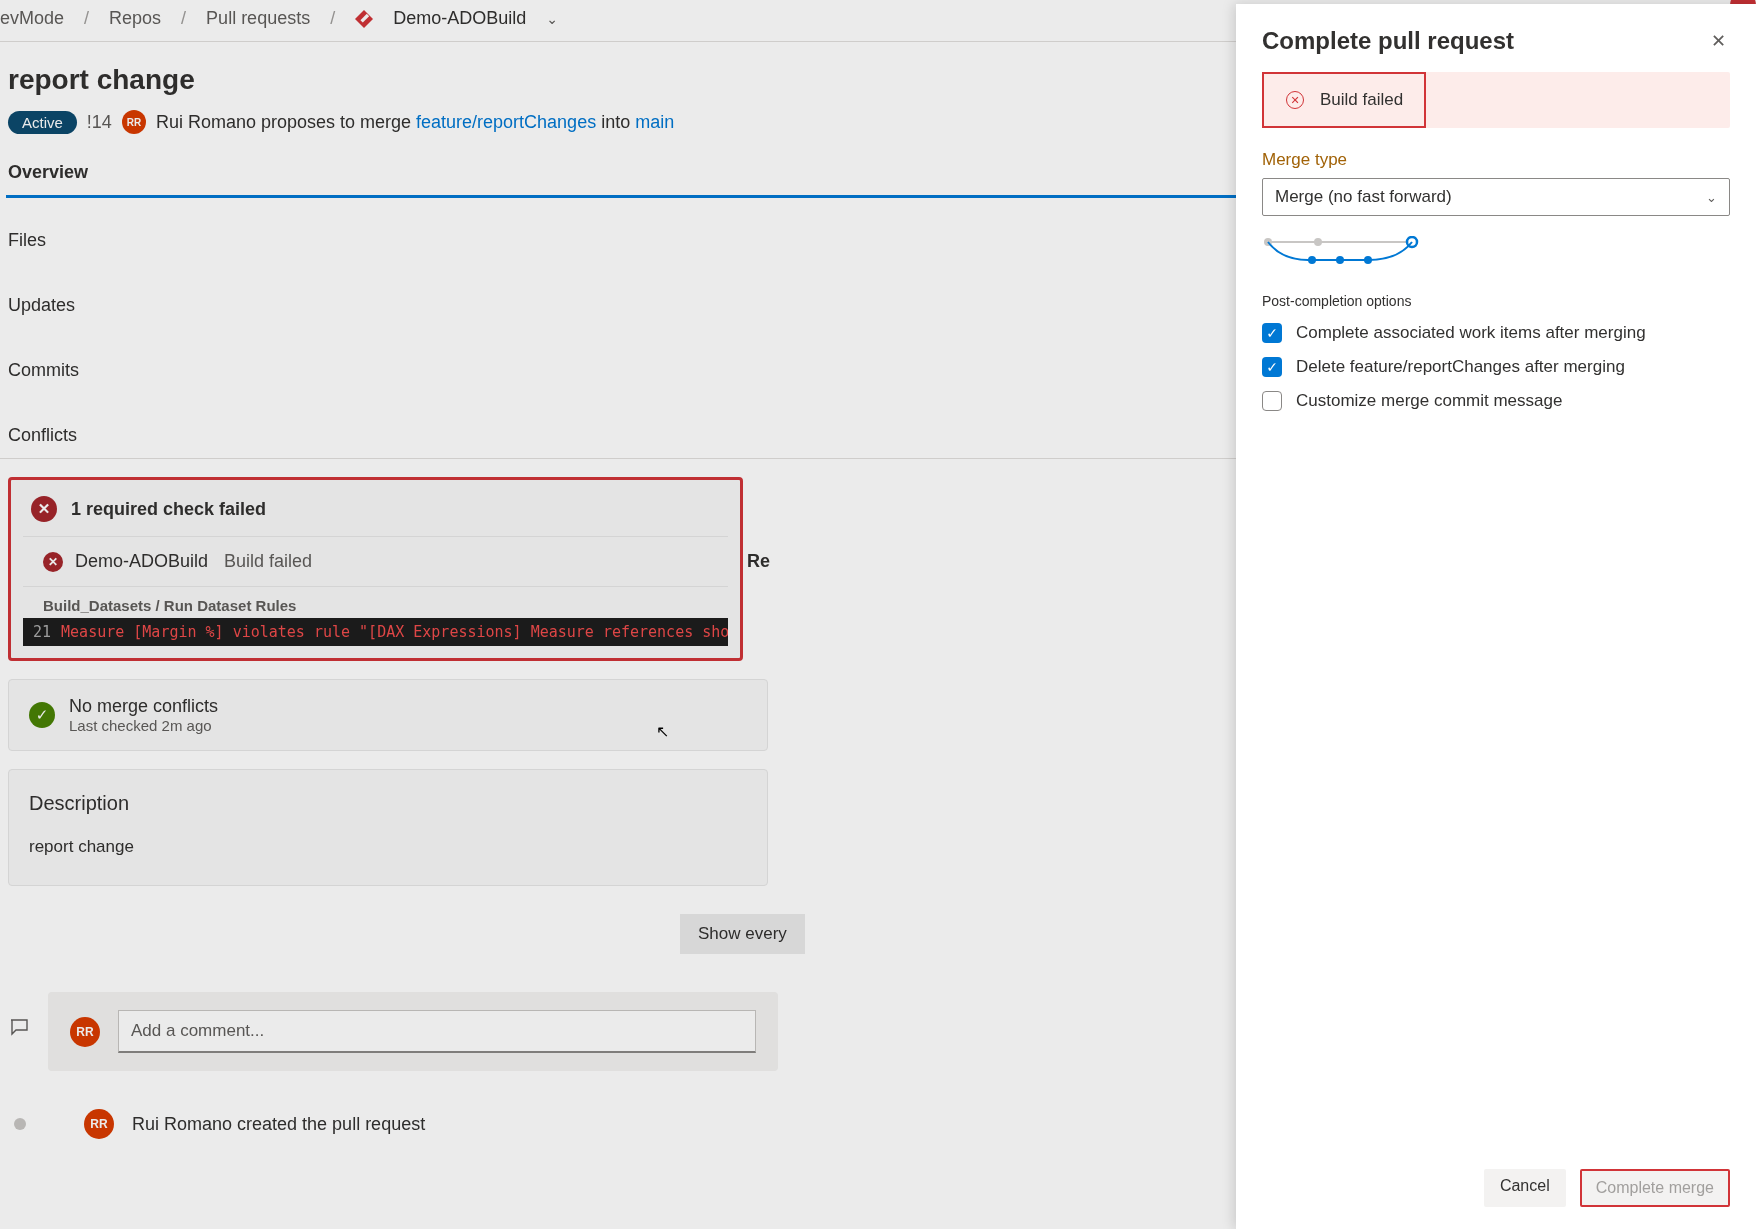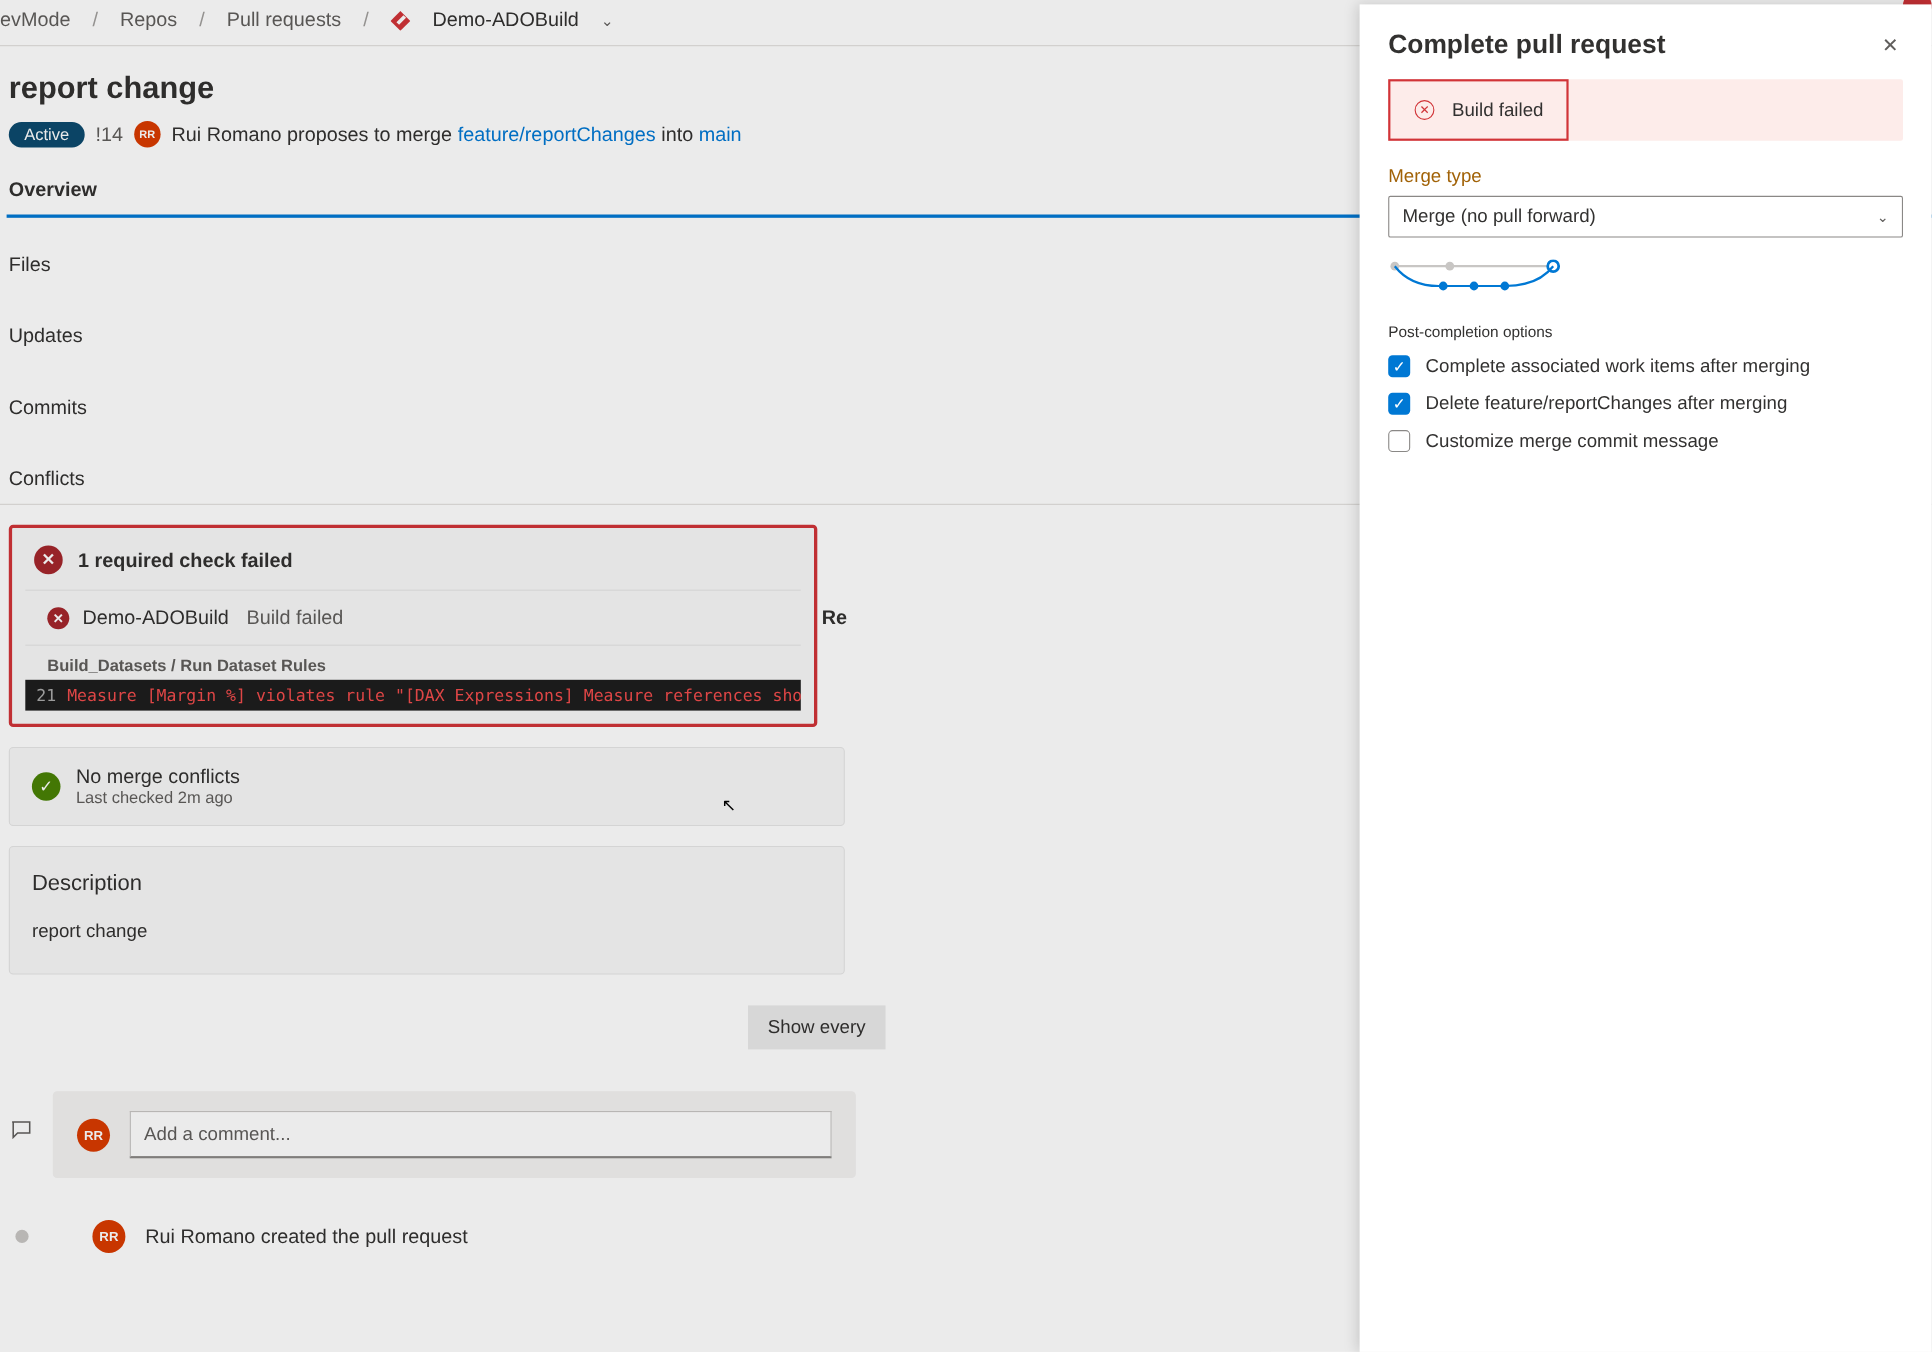--- a/index.html
+++ b/index.html
@@ -426,21 +426,21 @@
   <div class="sp-body">
     <div class="sp-alert-full">
       <div class="sp-alert-border">
         <span class="alert-icon">✕</span>
         <span>Build failed</span>
       </div>
     </div>
 
     <div class="sp-label">Merge type</div>
     <div class="sp-select">
-      <span>Merge (no pull forward)</span>
+      <span>Merge (no fast forward)</span>
       <span style="font-size:13px;color:#605e5c;">⌄</span>
     </div>
 
     <div class="merge-graph">
       <svg width="160" height="30" viewBox="0 0 160 30">
         <line x1="6" y1="6" x2="150" y2="6" stroke="#c8c6c4" stroke-width="2"></line>
         <circle cx="6" cy="6" r="4" fill="#c8c6c4"></circle>
         <circle cx="56" cy="6" r="4" fill="#c8c6c4"></circle>
         <circle cx="150" cy="6" r="5" fill="#fff" stroke="#0078d4" stroke-width="2.5"></circle>
         <path d="M6 6 Q20 24 46 24 L106 24 Q136 24 150 6" fill="none" stroke="#0078d4" stroke-width="2"></path>
@@ -458,13 +458,17 @@
     </div>
     <div class="sp-check-row">
       <span class="chk checked">✓</span>
       <span>Delete feature/reportChanges after merging</span>
     </div>
     <div class="sp-check-row">
       <span class="chk unchecked"></span>
       <span>Customize merge commit message</span>
     </div>
   </div>
+  <div class="sp-footer">
+    <div class="btn btn-secondary">Cancel</div>
+    <div class="btn btn-complete">Complete merge</div>
+  </div>
 </div>
 
 </body></html>

